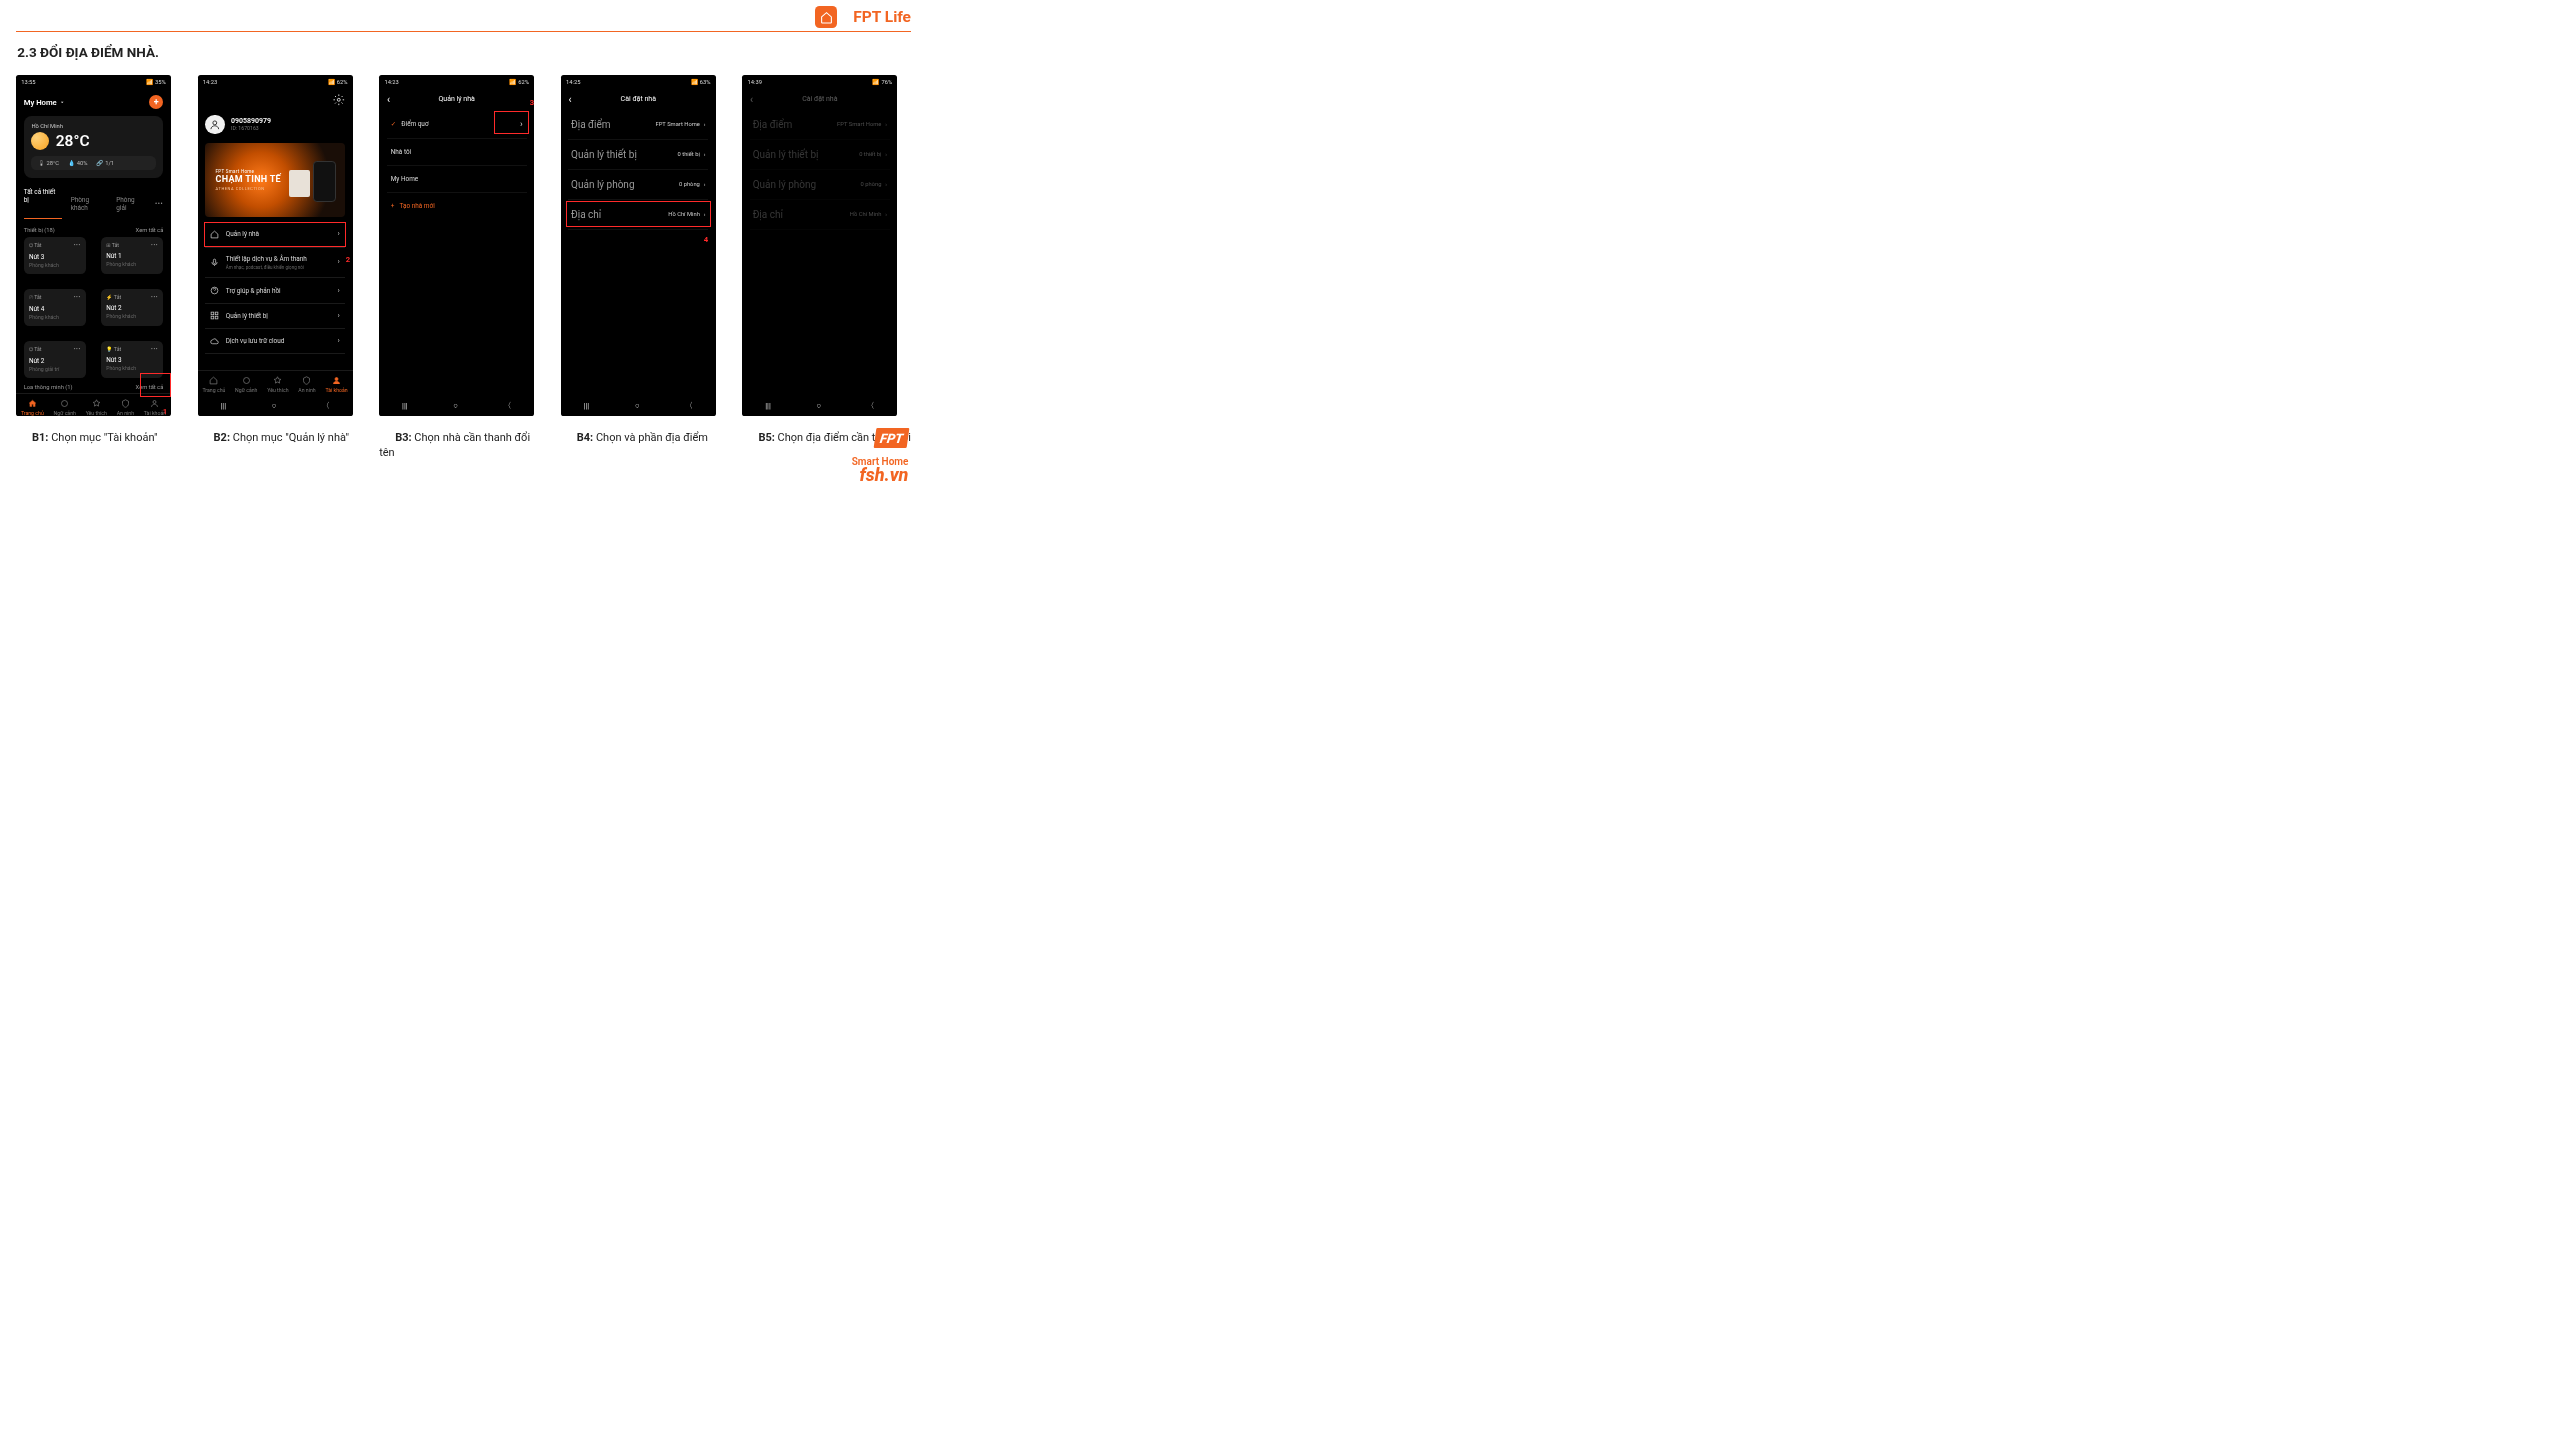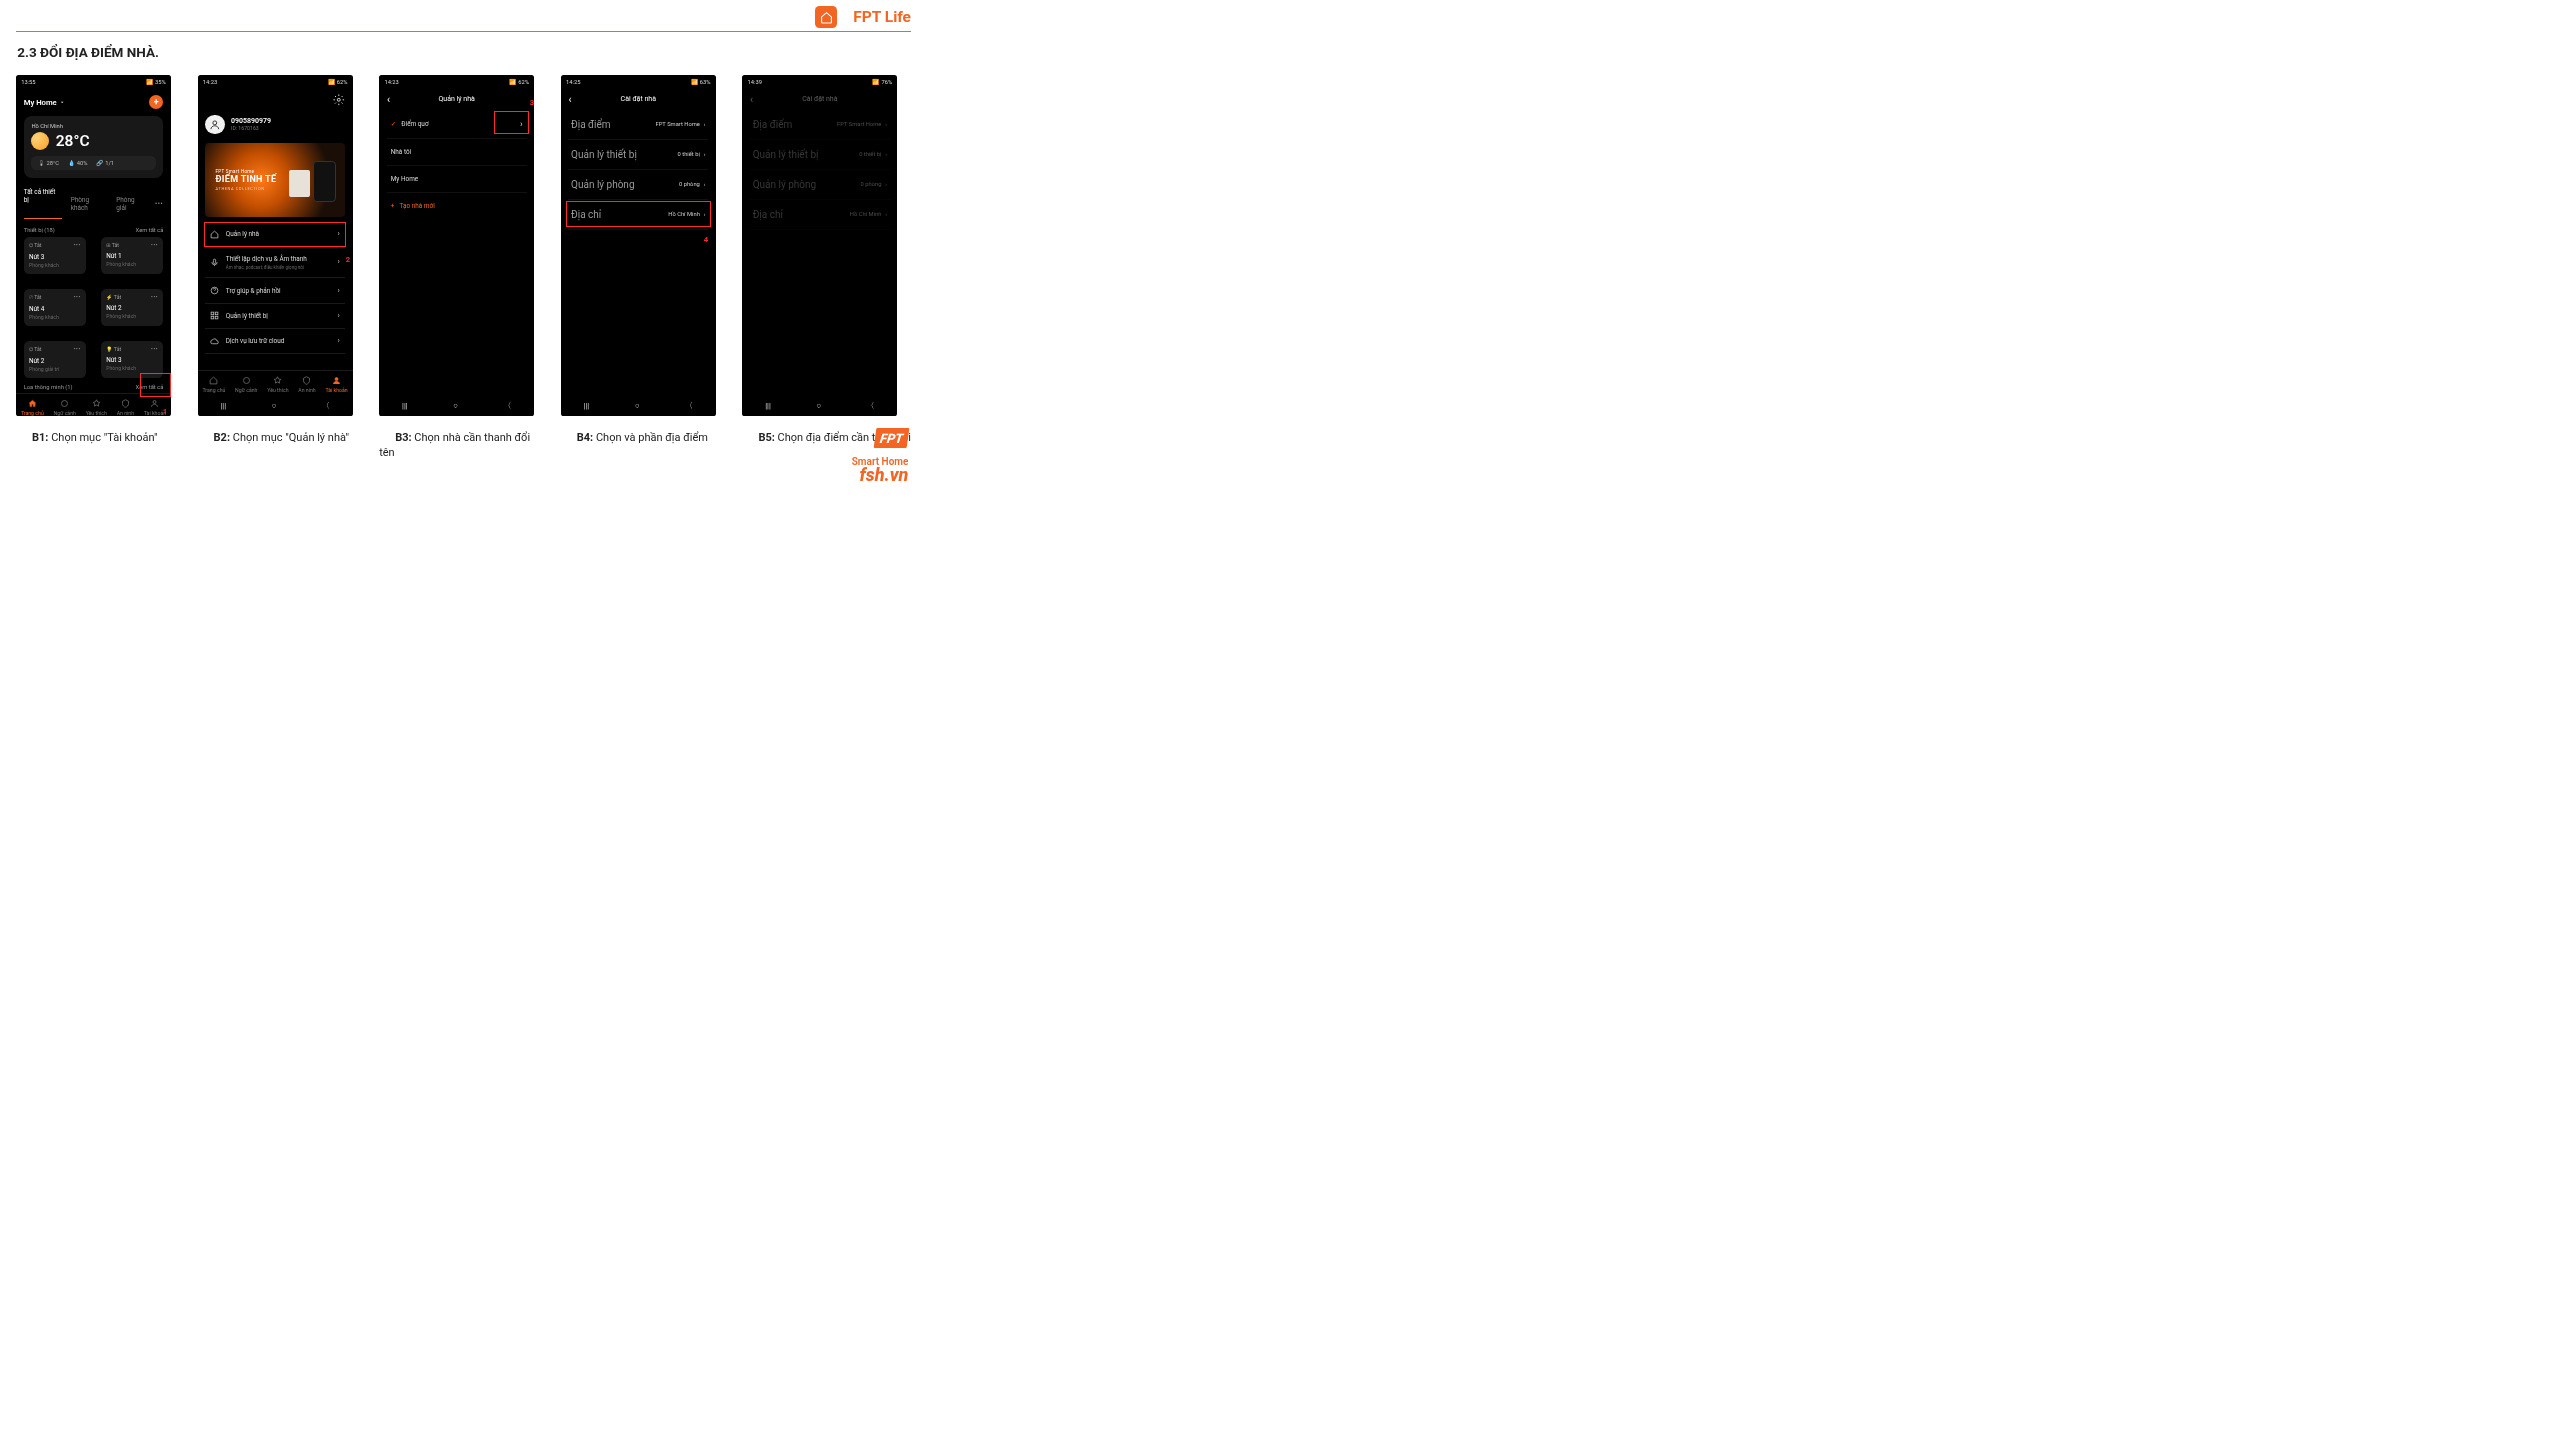--- a/index.html
+++ b/index.html
@@ -410,21 +410,21 @@
               </svg>
           </div>
           <div>
             <div class="s2-phone">0905890979</div>
             <div class="s2-id">ID: 1670163</div>
           </div>
         </div>
         <div class="s2-banner">
           <div class="s2-banner-txt">
             <div class="small">FPT Smart Home</div>
-            <div class="big">ĐIỂM TINH TẾ</div>
+            <div class="big">CHẠM TINH TẾ</div>
             <div class="sub">ATHENA COLLECTION</div>
           </div>
           <div class="s2-device2"></div>
           <div class="s2-device"></div>
         </div>
         <div class="s2-menu">
           <div class="s2-item">
             <div class="s2-item-l">
               <svg viewBox="0 0 24 24" fill="none" stroke="#ccc" stroke-width="2">
                   <path d="M3 11l9-8 9 8v10H3z"></path>

